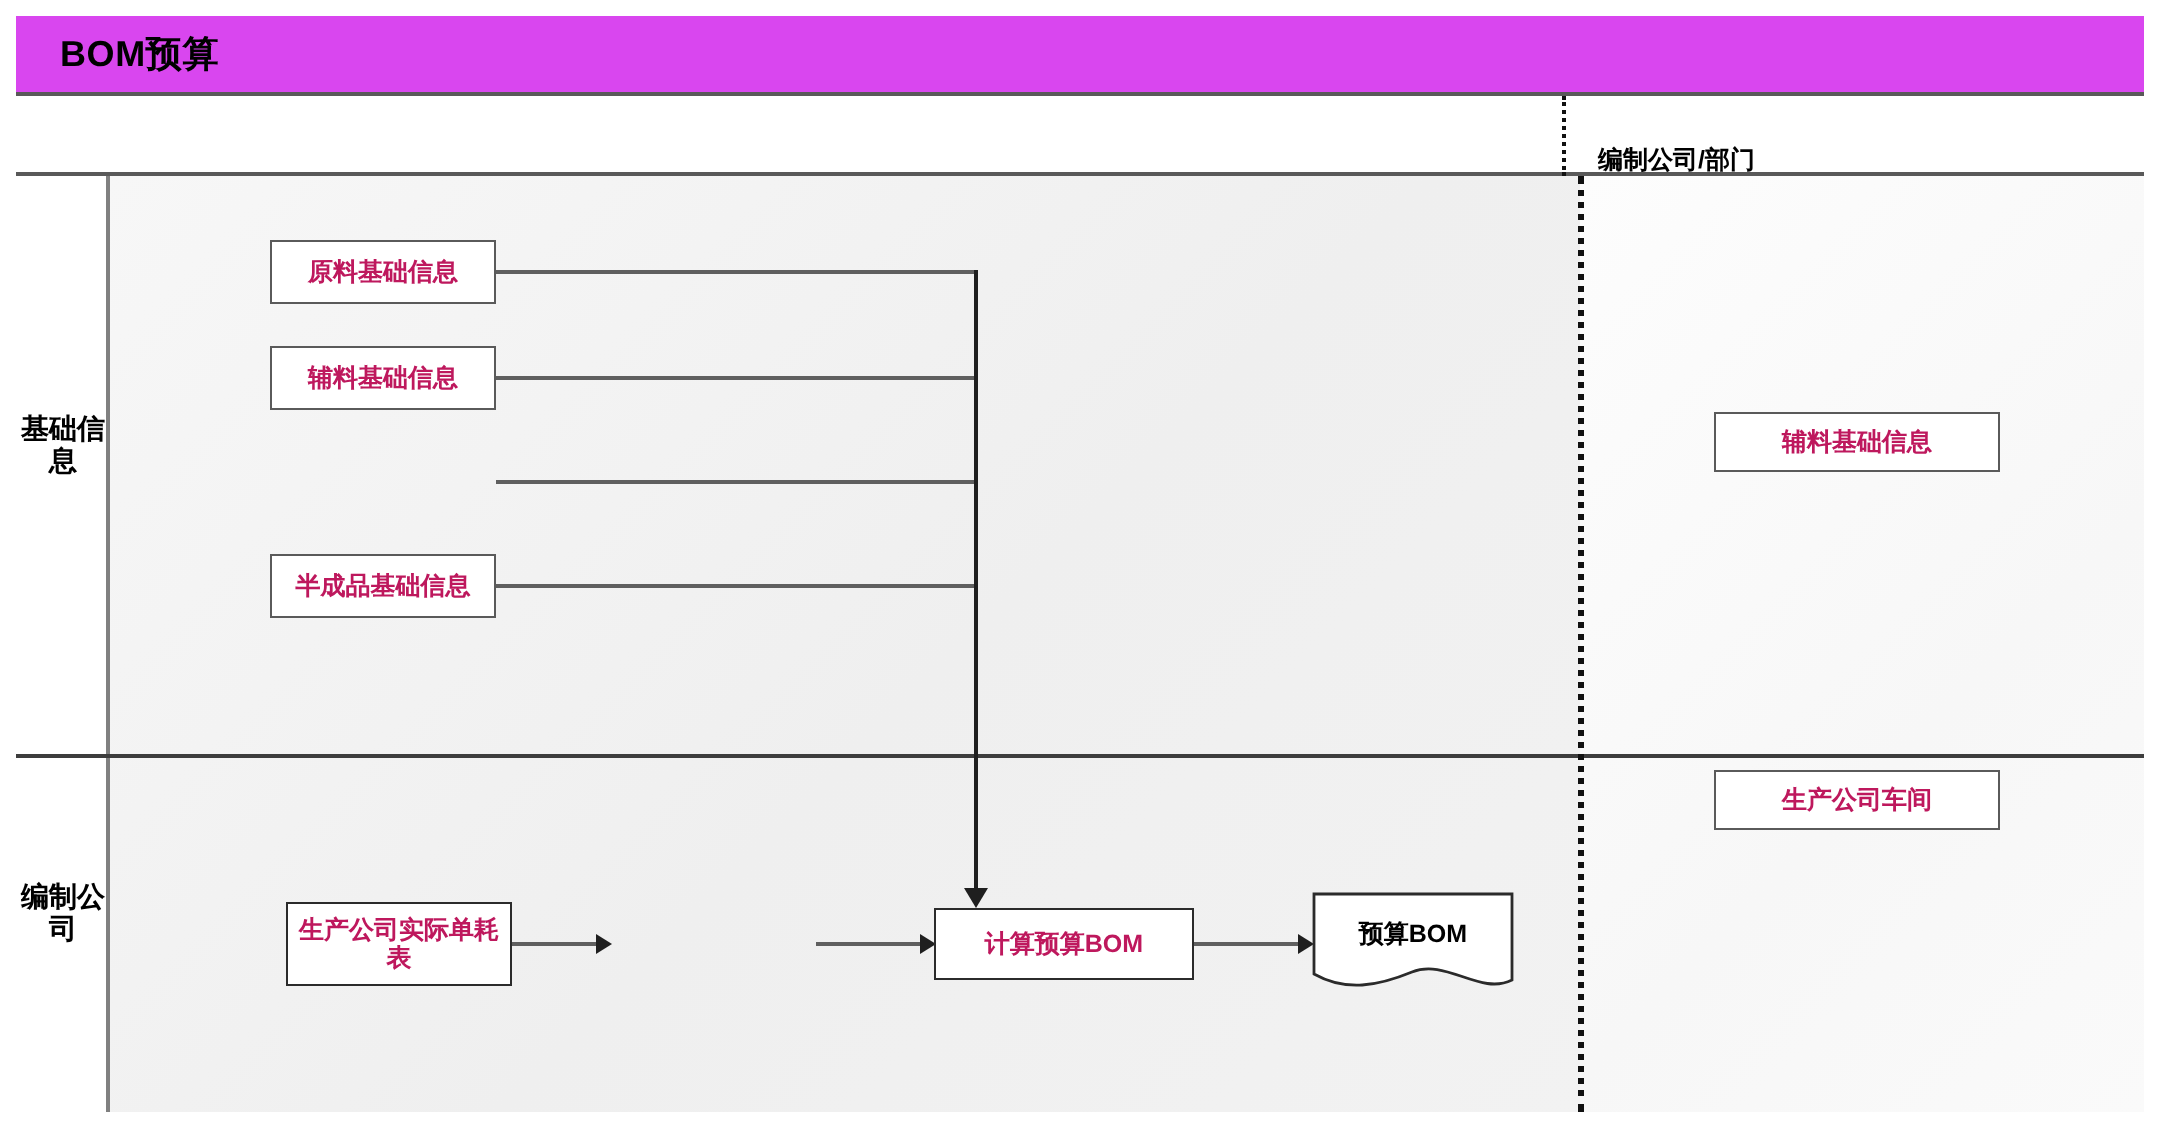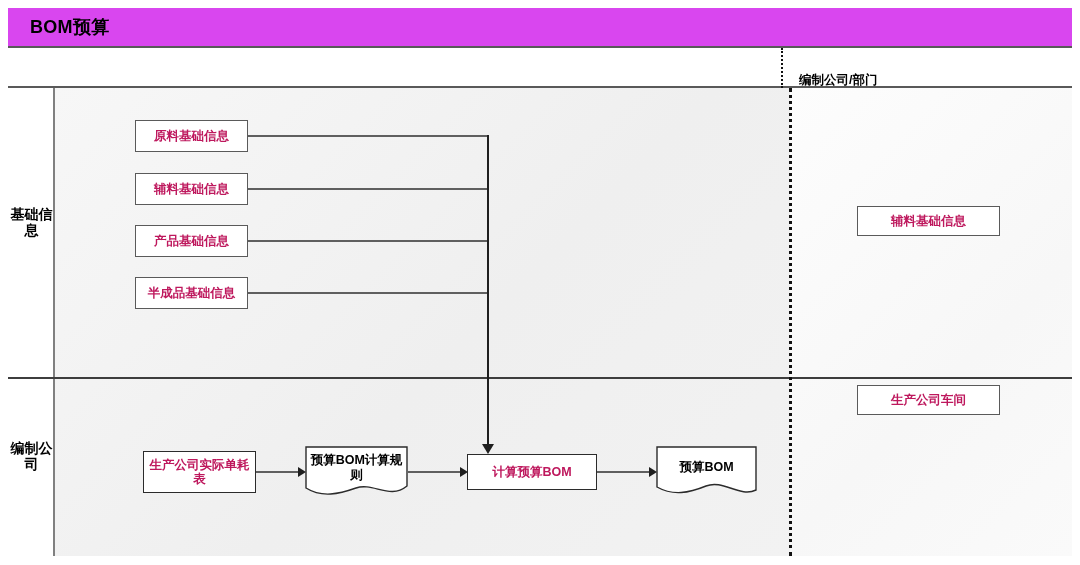--- a/index.html
+++ b/index.html
@@ -256,43 +256,36 @@
     <div class="lane-divider"></div>
     <div class="dotted-sep"></div>
 
     <div class="lane-label top">基础信息</div>
     <div class="lane-label bottom">编制公司</div>
 
     <div class="node rect" style="left:127px; top:32px; width:113px; height:32px;">原料基础信息</div>
 
     <div class="node rect" style="left:127px; top:85px; width:113px; height:32px;">辅料基础信息</div>
 
-    <div class="node rect" style="left:127px; top:137px; width:113px; height:32px;">产品基础信息</div>
 
     <div class="node rect" style="left:127px; top:189px; width:113px; height:32px;">半成品基础信息</div>
 
     <div class="conn conn-h" style="left:240px; top:47px;  width:240px;"></div>
     <div class="conn conn-h" style="left:240px; top:100px; width:240px;"></div>
     <div class="conn conn-h" style="left:240px; top:152px; width:240px;"></div>
     <div class="conn conn-h" style="left:240px; top:204px; width:240px;"></div>
 
     <div class="conn conn-v conn-dark" style="left:479px; top:47px; height:313px;"></div>
     <div class="arrow-down" style="left:474px; top:356px;"></div>
 
     <div class="node rect-dark" style="left:135px; top:363px; width:113px; height:42px; padding:0 4px;">生产公司实际单耗表</div>
 
     <div class="conn conn-h" style="left:248px; top:383px; width:44px;"></div>
     <div class="arrow-right" style="left:290px; top:379px;"></div>
 
-    <div class="doc" style="left:297px; top:358px; width:103px; height:52px;">
-      <svg width="103" height="52" viewBox="0 0 103 52">
-        <path d="M1,1 L102,1 L102,40 C85,54 68,36 51,42 C34,48 17,52 1,42 Z" fill="#ffffff" stroke="#2b2b2b" stroke-width="1.4"></path>
-      </svg>
-      <div class="doc-text">预算BOM计算规则</div>
-    </div>
 
     <div class="conn conn-h" style="left:400px; top:383px; width:55px;"></div>
     <div class="arrow-right" style="left:452px; top:379px;"></div>
 
     <div class="node rect-dark" style="left:459px; top:366px; width:130px; height:36px;">计算预算BOM</div>
 
     <div class="conn conn-h" style="left:589px; top:383px; width:55px;"></div>
     <div class="arrow-right" style="left:641px; top:379px;"></div>
 
     <div class="doc" style="left:648px; top:358px; width:101px; height:52px;">

